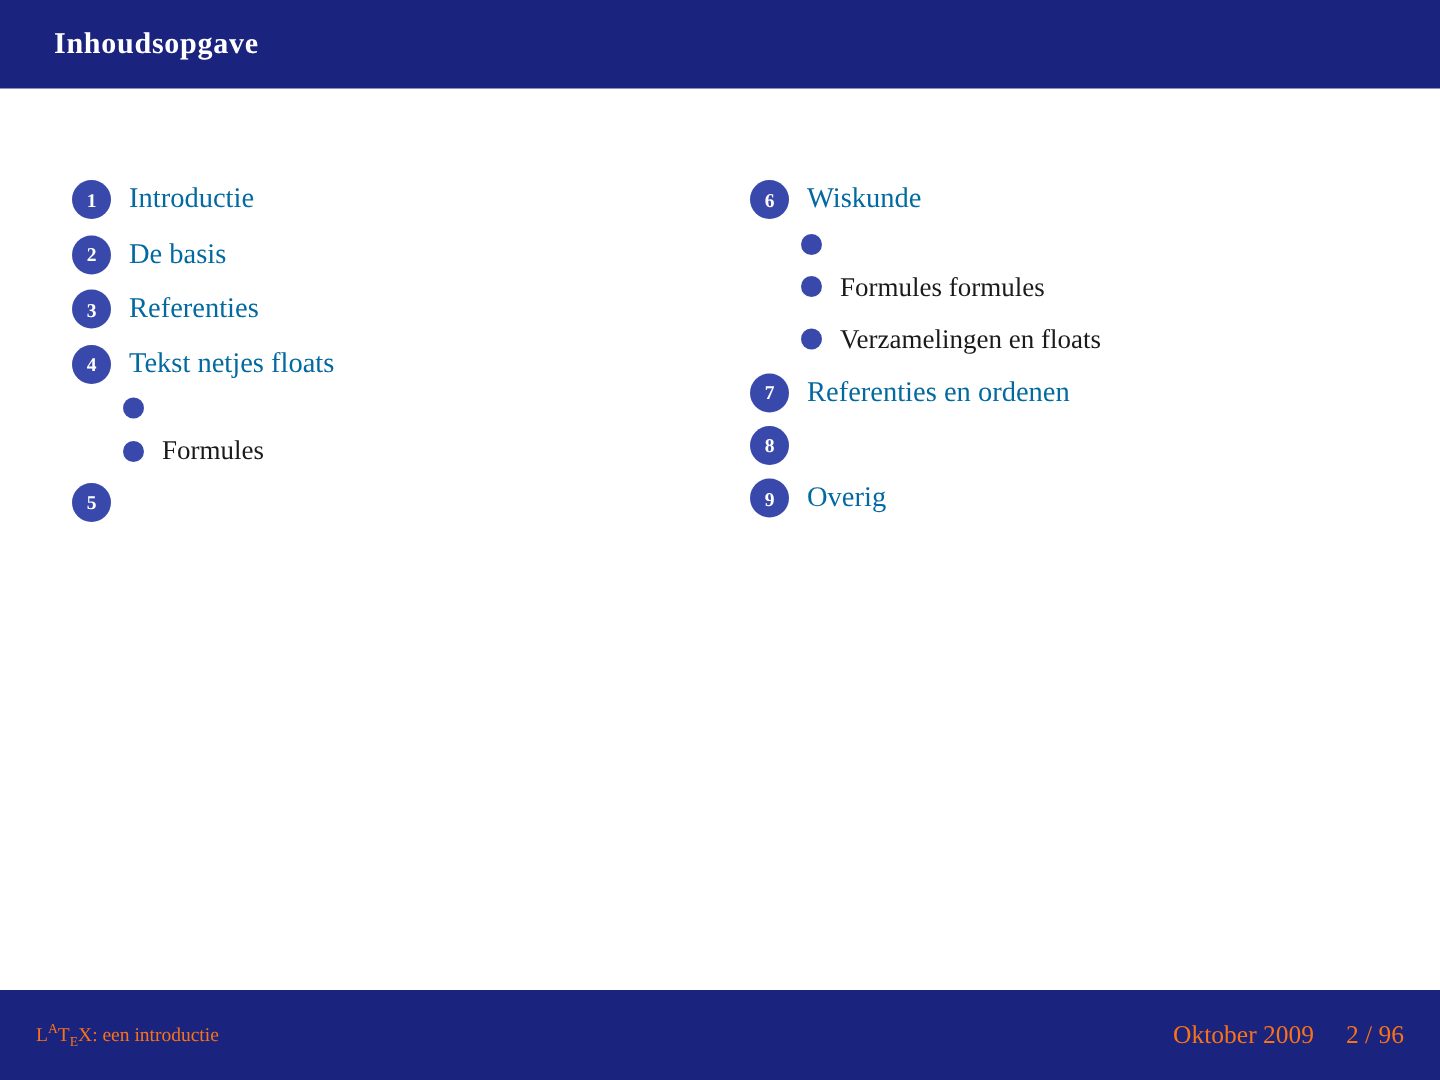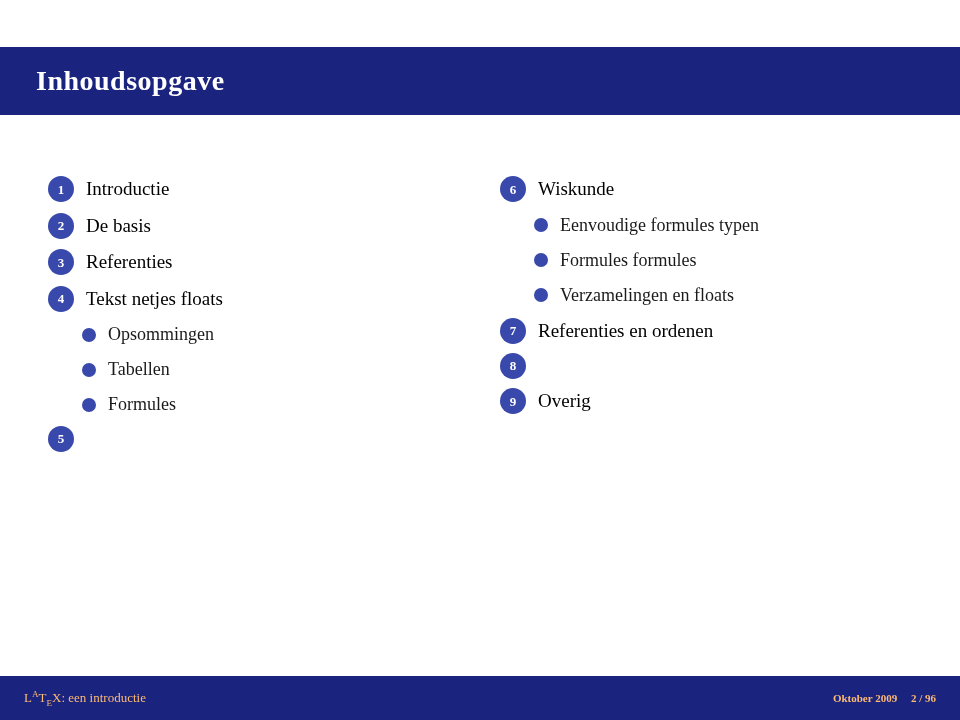--- a/index.html
+++ b/index.html
@@ -11,24 +11,23 @@
       font-family: 'Latin Modern', 'Computer Modern', Georgia, serif;
       overflow: hidden;
       position: relative;
     }
 
     
     .header-bar {
       background: #1a237e;
       color: #ffffff;
       padding: 18px 36px;
-      font-size: 28px;
+      font-size: 20px;
       font-weight: bold;
       letter-spacing: 0.5px;
-      margin-top: 47px;
     }
 
     
     .main-content {
       display: flex;
       flex-direction: row;
       padding: 60px 48px 80px 48px;
       gap: 40px;
       height: calc(720px - 58px - 44px);
     }
@@ -85,52 +84,51 @@
       justify-content: center;
       width: 14px;
       height: 14px;
       border-radius: 50%;
       background: #3949ab;
       flex-shrink: 0;
       margin-left: 4px;
     }
 
     .item-label {
-      color: #000000;
+      color: #0369a1;
       font-size: 19px;
     }
 
     .sub-item .item-label {
       color: #1a1a1a;
       font-size: 18px;
     }
 
     
     .footer-bar {
       position: absolute;
       bottom: 0;
       left: 0;
       right: 0;
-      height: 44px;
+      height: 60px;
       background: #1a237e;
       display: flex;
       align-items: center;
       justify-content: space-between;
       padding: 0 24px;
-      color: #fdba74;
+      color: #f97316;
       font-size: 14px;
     }
 
     .footer-left {
       font-size: 13px;
     }
 
     .footer-right {
-      font-size: 11px;
-      font-weight: bold;
+      font-size: 17px;
     }
 
     .latex-logo {
       font-size: 13px;
       font-family: serif;
     }
 
     sup { font-size: 0.7em; vertical-align: super; }
     sub { font-size: 0.7em; vertical-align: sub; }
   </style>
@@ -160,48 +158,42 @@
       <span class="item-label">Referenties</span>
     </div>
 
     <div class="toc-item">
       <span class="number-badge">4</span>
       <span class="item-label">Tekst netjes floats</span>
     </div>
 
     <div class="toc-item sub-item">
       <span class="bullet"></span>
-      <span class="item-label">Opsommingen</span>
-    </div>
-
-    <div class="toc-item sub-item">
-      <span class="bullet"></span>
-      <span class="item-label">Tabellen</span>
-    </div>
+    </div>
+
 
     <div class="toc-item sub-item">
       <span class="bullet"></span>
       <span class="item-label">Formules</span>
     </div>
 
     <div class="toc-item">
       <span class="number-badge">5</span>
     </div>
   </div>
 
   <div class="right-column">
 
     <div class="toc-item">
       <span class="number-badge">6</span>
       <span class="item-label">Wiskunde</span>
     </div>
 
     <div class="toc-item sub-item">
       <span class="bullet"></span>
-      <span class="item-label">Eenvoudige formules typen</span>
     </div>
 
     <div class="toc-item sub-item">
       <span class="bullet"></span>
       <span class="item-label">Formules formules</span>
     </div>
 
     <div class="toc-item sub-item">
       <span class="bullet"></span>
       <span class="item-label">Verzamelingen en floats</span>

